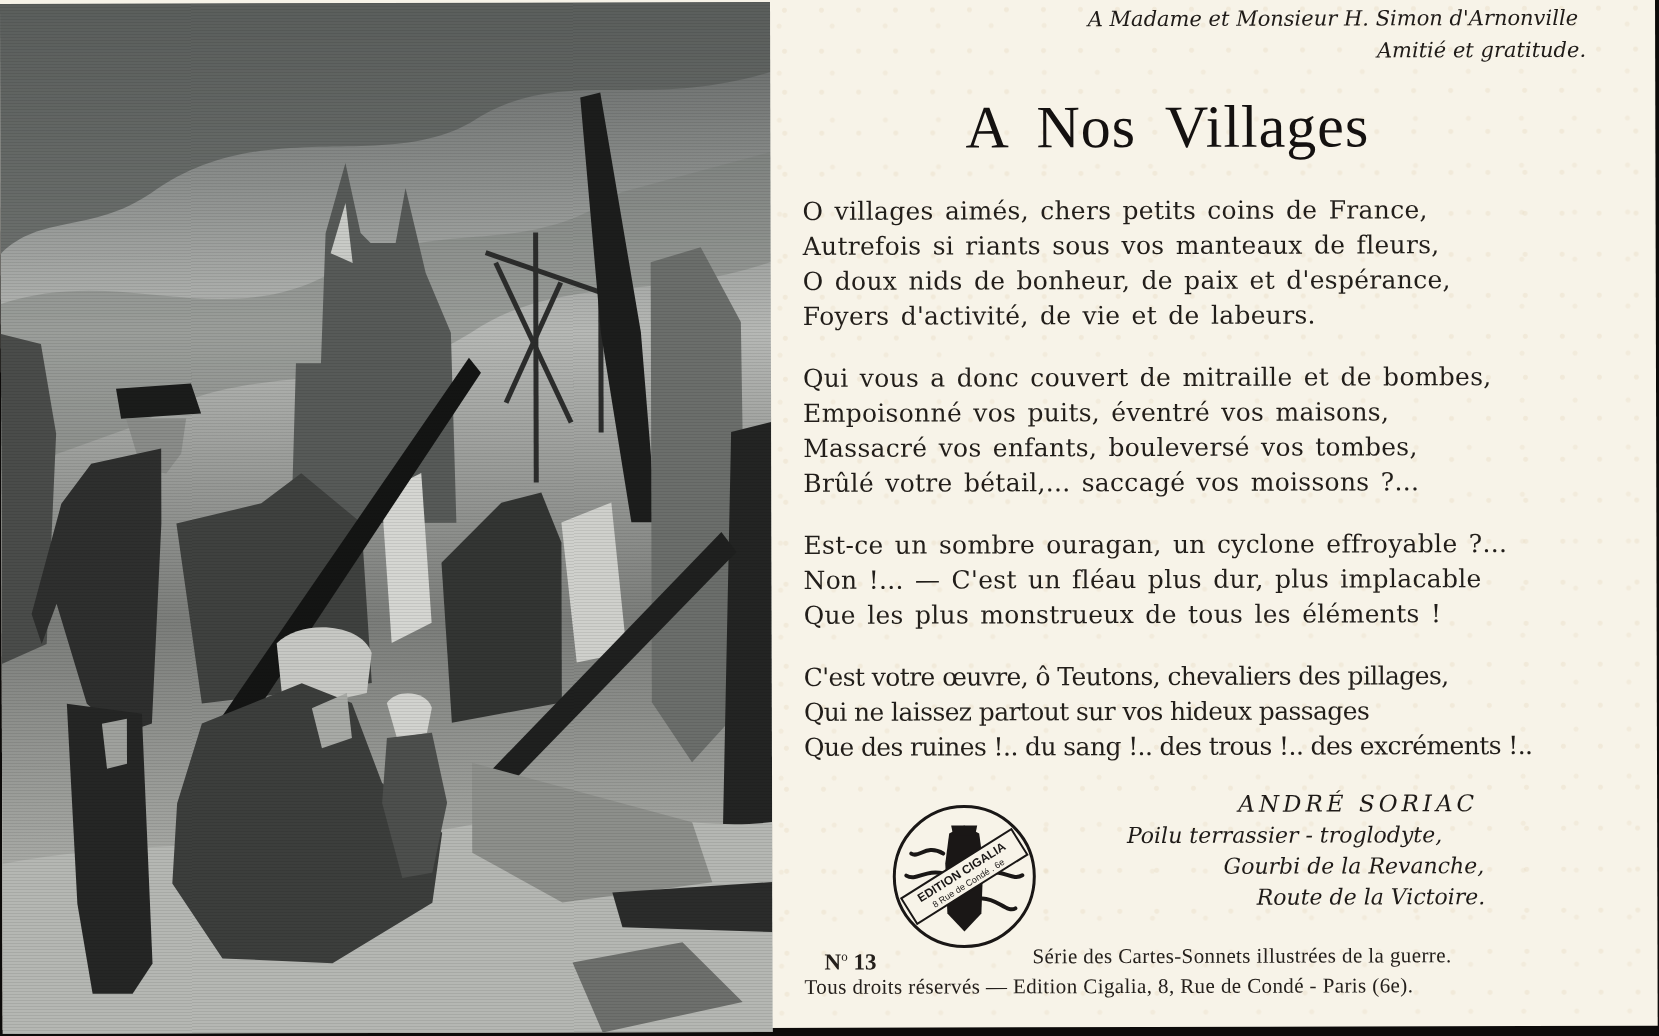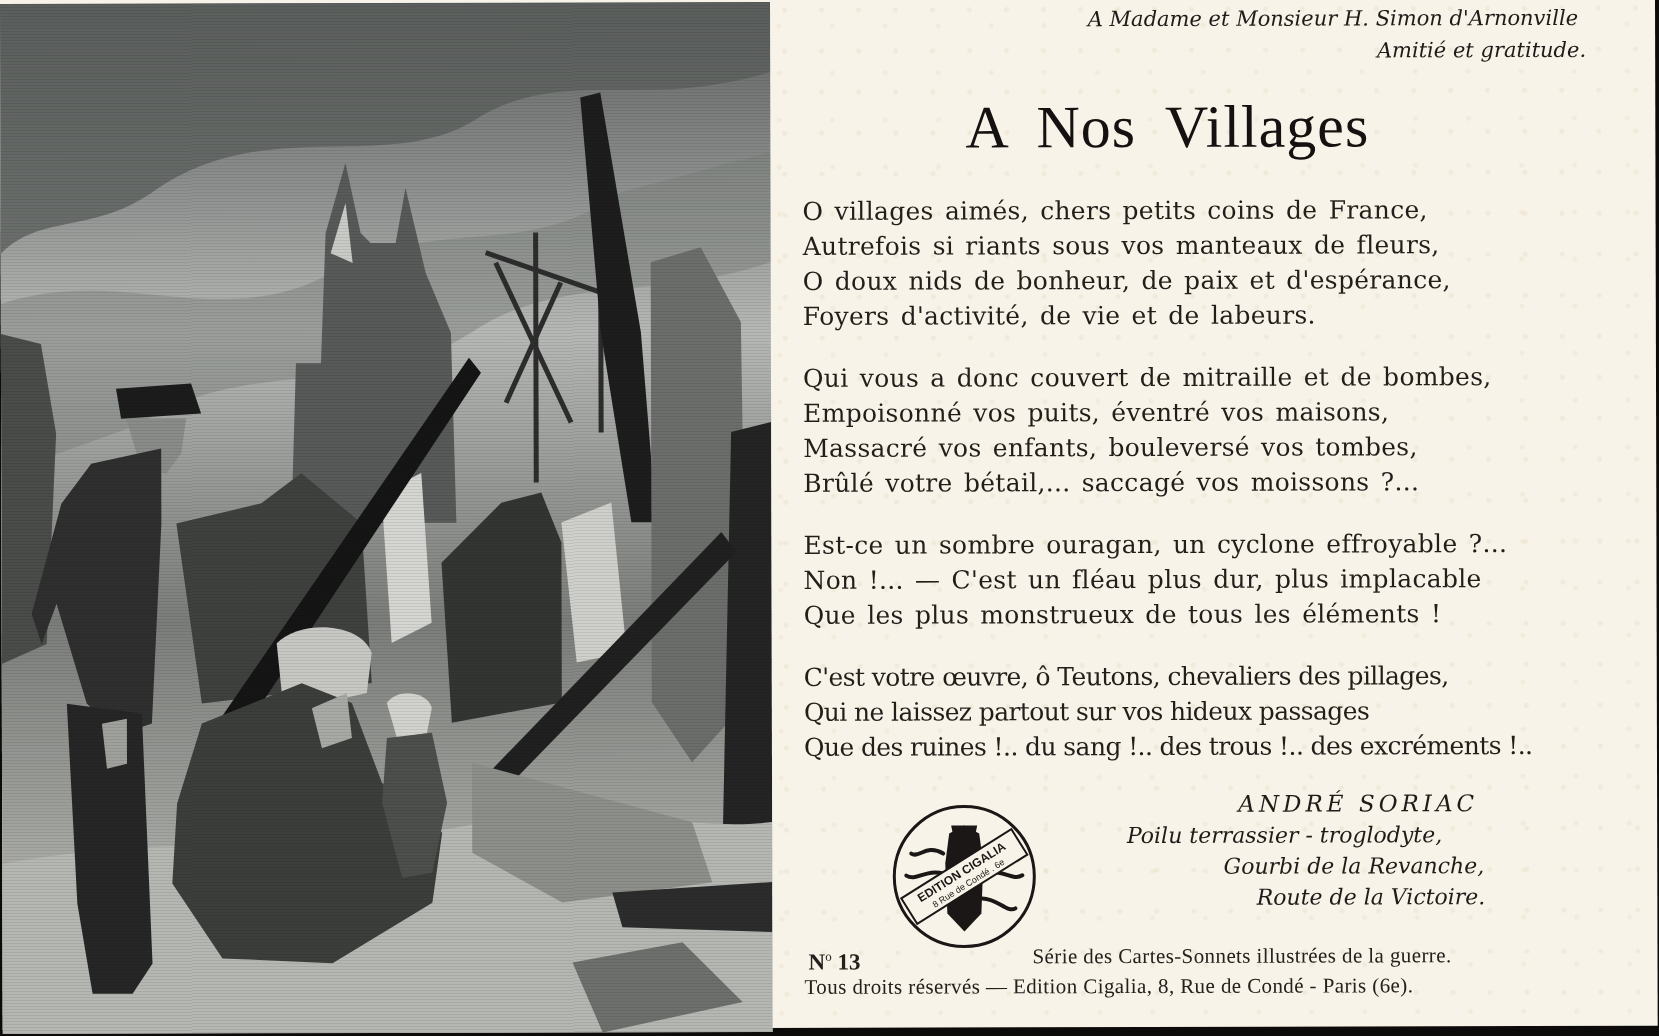--- a/index.html
+++ b/index.html
@@ -54,21 +54,21 @@
   }
   .author .name { display:block; letter-spacing:4px; font-size:23px; margin-right:64px; }
   .author .l1 { display:block; margin-right:100px; }
   .author .l2 { display:block; margin-right:58px; }
   .author .l3 { display:block; margin-right:57px; }
   .seal { position:absolute; left:119px; top:806px; width:146px; height:146px; }
   .footer {
     position:absolute; left:32px; top:944px; width:800px;
     font-family:"Liberation Serif", serif; font-size:21px; line-height:30px; color:#25201c;
   }
-  .footer .num { position:absolute; left:4px; top:0; font-weight:bold; font-size:23px; }
+  .footer .num { position:absolute; left:20px; top:0; font-weight:bold; font-size:23px; }
   .footer .num sup { font-size:13px; font-weight:normal; }
   .footer .series { position:absolute; left:228px; top:0; letter-spacing:0.4px; }
   .footer .rights { position:absolute; left:0; top:30px; white-space:nowrap; letter-spacing:0.4px; }
 </style>
 </head>
 <body>
 
 <div class="card">
 
   <div class="illustration">

